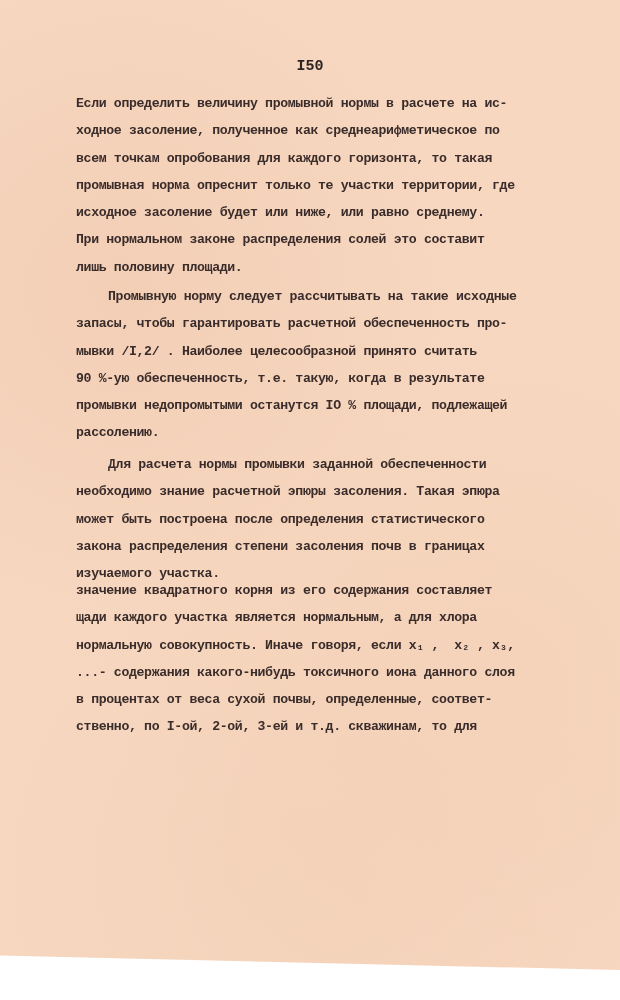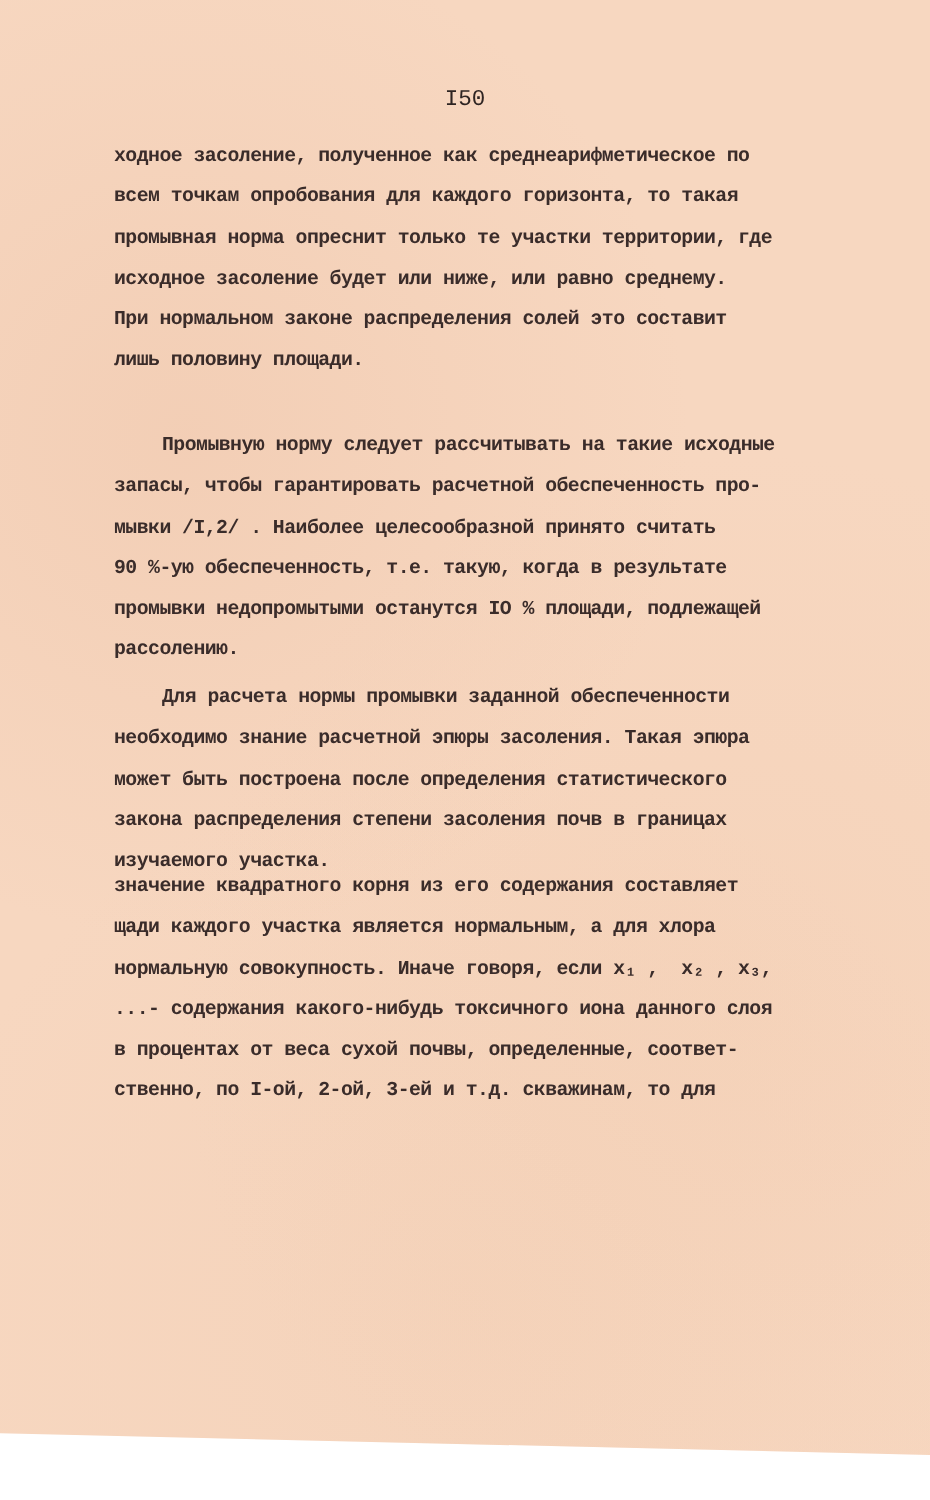--- a/index.html
+++ b/index.html
@@ -28,20 +28,21 @@
     }
     .page-number {
       position: absolute;
       top: 58px;
       left: 0;
       width: 620px;
       text-align: center;
       font-family: "Liberation Mono", monospace;
       font-size: 15px;
       color: #2e2422;
+      font-weight: bold;
     }
     .text-block {
       position: absolute;
       left: 76px;
       width: 480px;
       font-family: "Liberation Mono", "DejaVu Sans Mono", monospace;
       font-size: 13.2px;
       font-weight: bold;
       color: #3a2c2a;
       letter-spacing: -0.35px;
@@ -57,20 +58,21 @@
     .p3 { top: 451px; }
     .p4 { top: 577px; }
   </style>
 </head>
 <body>
 
 <div class="page">
   <div class="page-number">I50</div>
 
   <div class="text-block p1">
+    <div class="line">Если определить величину промывной нормы в расчете на ис-</div>
     <div class="line">ходное засоление, полученное как среднеарифметическое по</div>
     <div class="line">всем точкам опробования для каждого горизонта, то такая</div>
     <div class="line">промывная норма опреснит только те участки территории, где</div>
     <div class="line">исходное засоление будет или ниже, или равно среднему.</div>
     <div class="line">При нормальном законе распределения солей это составит</div>
     <div class="line">лишь половину площади.</div>
   </div>
 
   <div class="text-block p2">
     <div class="line indent">Промывную норму следует рассчитывать на такие исходные</div>

